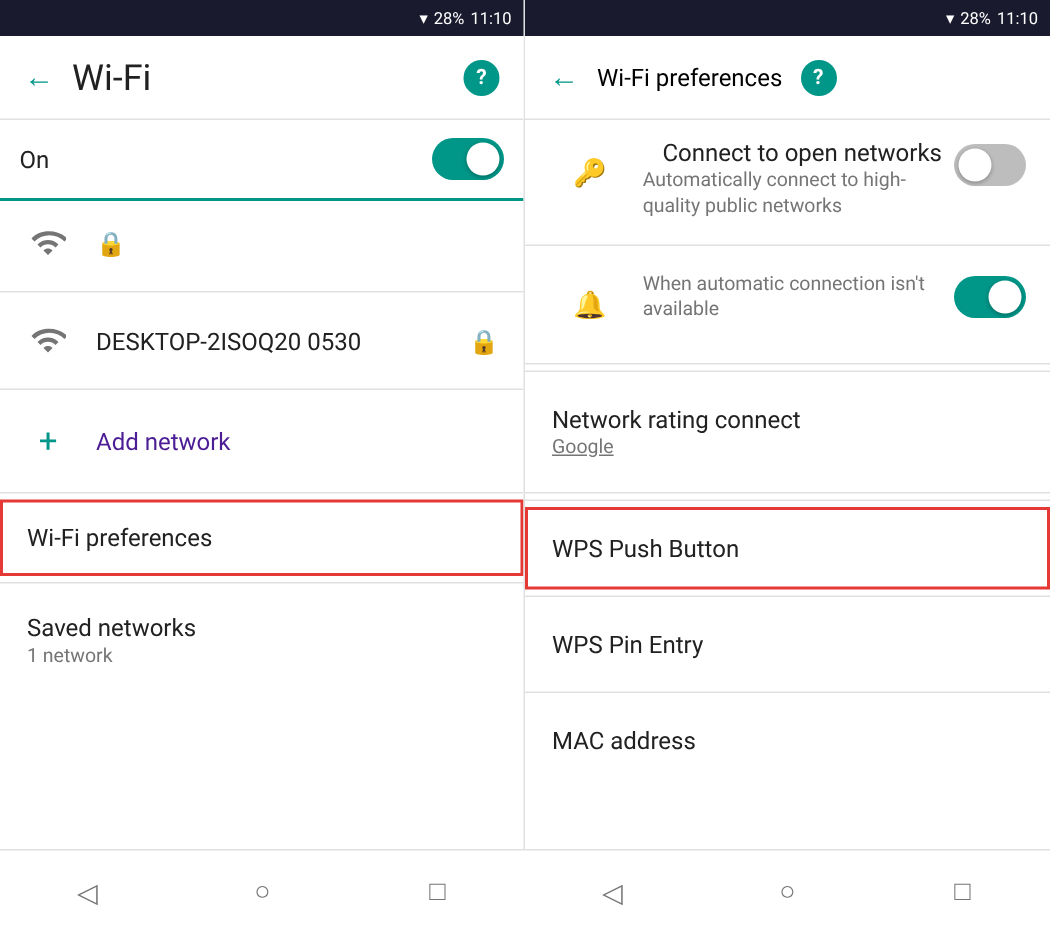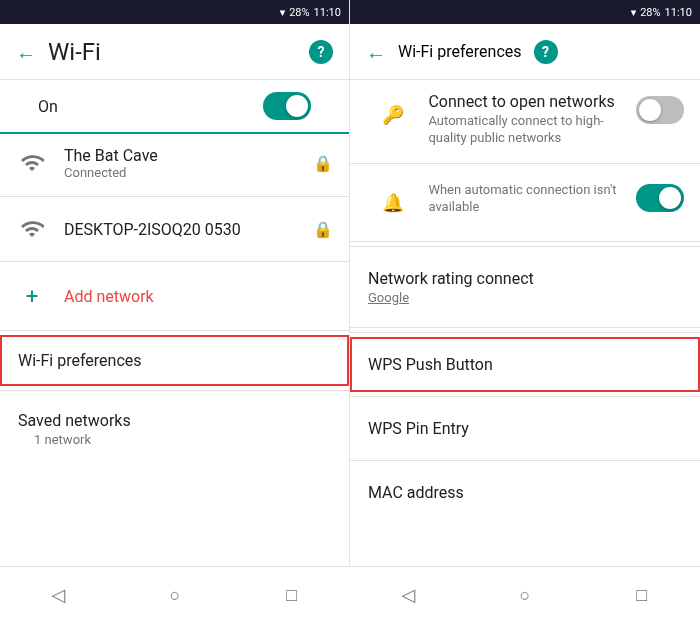--- a/index.html
+++ b/index.html
@@ -74,21 +74,21 @@
       flex: 1;
       overflow-y: auto;
       padding-bottom: 56px;
     }
 
     
     .toggle-row {
       display: flex;
       align-items: center;
       justify-content: space-between;
-      padding: 12px 38px;
+      padding: 12px 13px;
       border-bottom: 2px solid #009688;
     }
 
     .toggle-label {
       font-size: 16px;
       color: #212121;
     }
 
     .toggle {
       width: 48px;
@@ -168,41 +168,40 @@
       height: 32px;
       display: flex;
       align-items: center;
       justify-content: center;
       color: #009688;
       font-size: 22px;
     }
 
     .add-label {
       font-size: 16px;
-      color: #ef4444;
+      color: #4c1d95;
     }
 
     
     .menu-item {
       padding: 14px 16px;
       font-size: 16px;
       color: #212121;
       cursor: pointer;
       border: 2px solid transparent;
     }
 
     .menu-item.highlighted {
       border: 2px solid #e53935;
     }
 
     .sub-text {
       font-size: 13px;
       color: #757575;
       margin-top: 2px;
-      margin-left: 16px;
     }
 
     
     .bottom-nav {
       position: absolute;
       bottom: 0;
       height: 56px;
       background: #fff;
       border-top: 1px solid #e0e0e0;
       display: flex;
@@ -262,20 +261,21 @@
       gap: 8px;
     }
 
     .pref-info {
       flex: 1;
     }
 
     .pref-title {
       font-size: 16px;
       color: #212121;
+      text-align: right;
     }
 
     .pref-subtitle {
       font-size: 13px;
       color: #757575;
       margin-top: 2px;
       line-height: 1.3;
     }
 
     .pref-toggle {
@@ -362,24 +362,20 @@
     <div class="toggle-row">
       <span class="toggle-label">On</span>
       <div class="toggle"></div>
     </div>
 
     <div class="network-item">
       <div class="network-icon">
         <svg width="24" height="24" viewBox="0 0 24 24" class="wifi-svg">
           <path d="M1 9l2 2c5.5-5.5 14.5-5.5 20 0l2-2C18.5 2.5 6.5 2.5 1 9zm8 8l3 3 3-3c-1.7-1.7-4.3-1.7-6 0zm-4-4l2 2c2.8-2.8 7.2-2.8 10 0l2-2C15.1 9.1 8.9 9.1 5 13z"></path>
         </svg>
-      </div>
-      <div class="network-info">
-        <div class="network-name">The Bat Cave</div>
-        <div class="network-status">Connected</div>
       </div>
       <span class="lock-icon">🔒</span>
     </div>
 
     <div class="divider"></div>
 
     <div class="network-item">
       <div class="network-icon">
         <svg width="24" height="24" viewBox="0 0 24 24" class="wifi-svg">
           <path d="M1 9l2 2c5.5-5.5 14.5-5.5 20 0l2-2C18.5 2.5 6.5 2.5 1 9zm8 8l3 3 3-3c-1.7-1.7-4.3-1.7-6 0zm-4-4l2 2c2.8-2.8 7.2-2.8 10 0l2-2C15.1 9.1 8.9 9.1 5 13z"></path>

